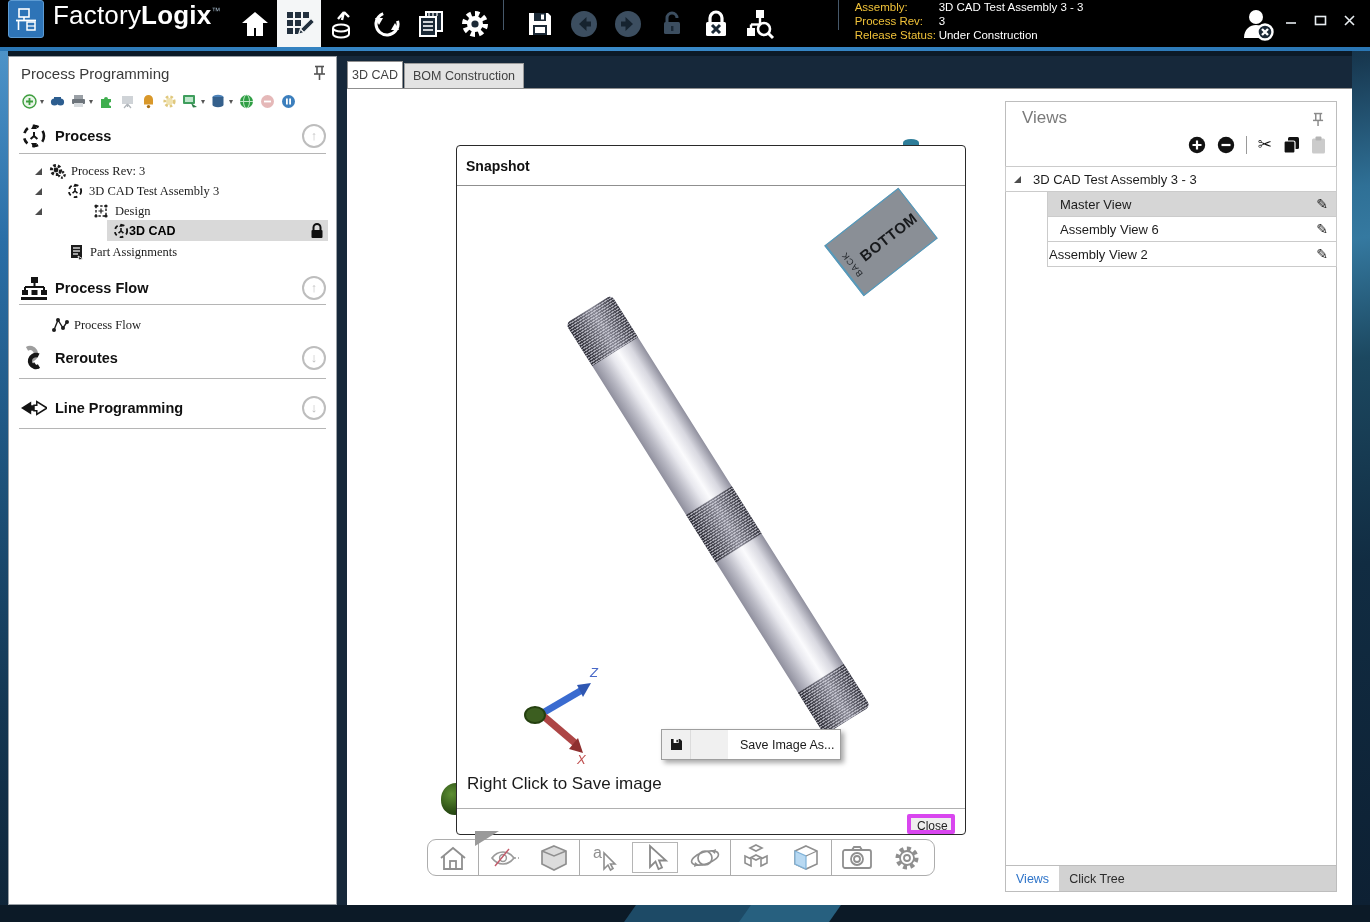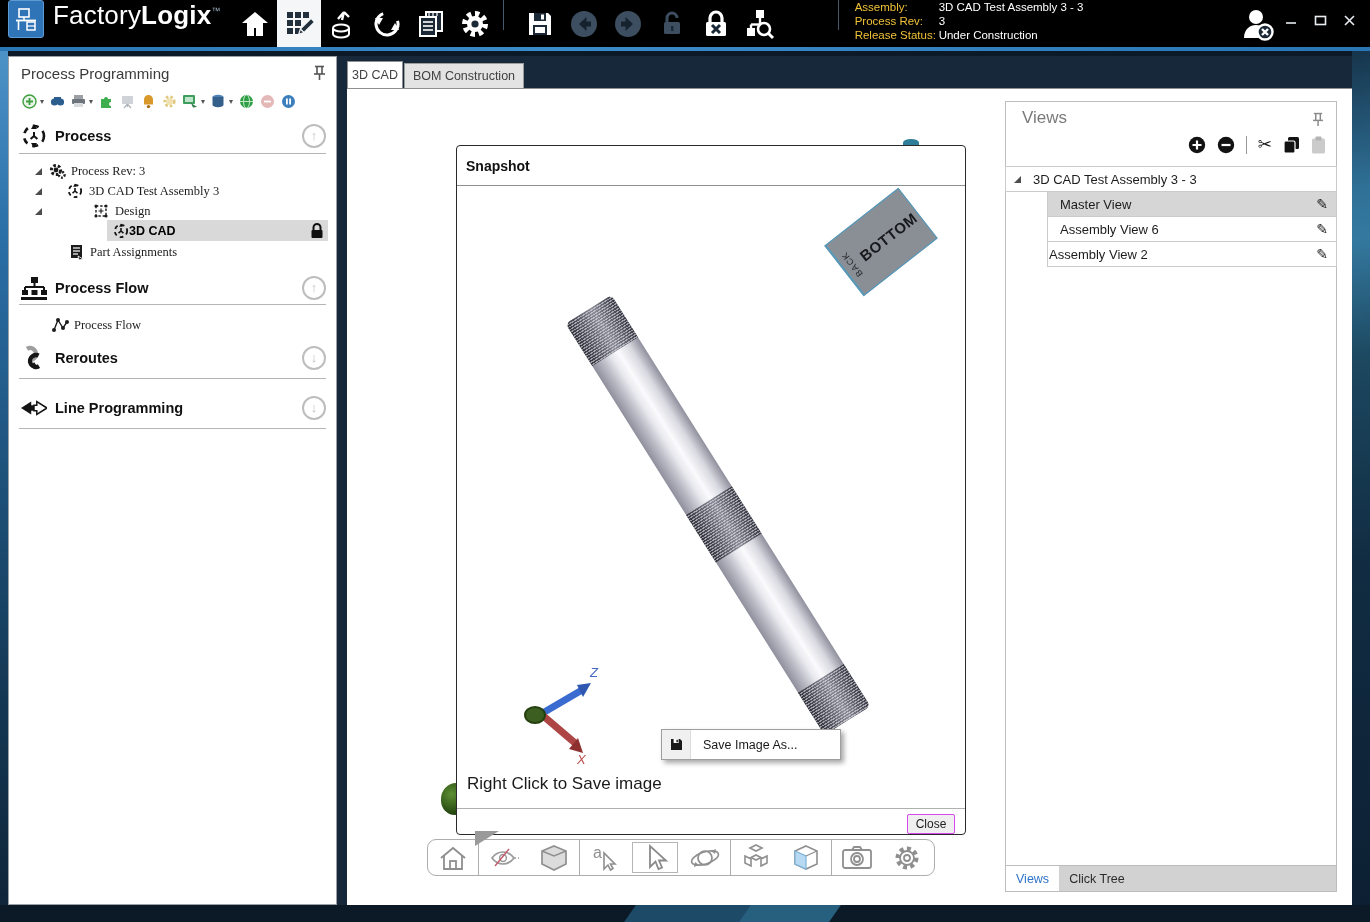--- a/index.html
+++ b/index.html
@@ -61,24 +61,24 @@
   .tab.inactive{height:25px;background:#e3e3e3;border:1px solid #9c9c9c;border-bottom:none;width:120px;margin-left:1px;}
   .main-content{left:347px;top:88px;width:1005px;height:817px;background:#fff;border-top:1px solid #8f8f8f;box-sizing:border-box;}
 
   
   .dialog{left:109px;top:56px;width:510px;height:690px;background:#fff;border:1px solid #2a2a2a;border-radius:4px;
           z-index:2;box-sizing:border-box;}
   .dlg-title{position:absolute;left:9px;top:12px;font-weight:bold;font-size:14px;color:#101010;}
   .dlg-sep{position:absolute;left:0;top:39px;width:508px;height:1px;background:#8f8f8f;}
   .dlg-hint{position:absolute;left:10px;top:628px;font-size:17px;color:#1a1a1a;}
   .dlg-fsep{position:absolute;left:0;top:662px;width:508px;height:1px;background:#b0b0b0;}
-  .close-btn{position:absolute;right:10px;top:668px;width:48px;height:20px;background:#efefef;border:1px solid #d946ef;
+  .close-btn{position:absolute;right:10px;top:668px;width:48px;height:20px;background:#efefef;border:4px solid #d946ef;
              border-radius:2px;font-size:12px;color:#222;font-family:"Liberation Sans",sans-serif;}
   .ctx-menu{position:absolute;left:204px;top:583px;width:178px;height:29px;background:#f0f0f0;border:1px solid #9e9e9e;
-            box-shadow:3px 3px 5px rgba(0,0,0,.35);display:flex;align-items:flex-start;z-index:5;}
+            box-shadow:3px 3px 5px rgba(0,0,0,.35);display:flex;align-items:flex-start;z-index:5;gap:37px;}
   .ctx-gutter{width:28px;height:100%;background:#f0f0f0;border-right:1px solid #dcdcdc;display:flex;align-items:center;justify-content:center;}
   .ctx-body{flex:1;height:100%;background:#fff;display:flex;align-items:center;}
   .ctx-label{margin-left:12px;font-size:12.5px;color:#1a1a1a;}
 
   
   .rod{position:absolute;left:18px;top:302px;width:486px;height:54px;border-radius:5px;
        background:linear-gradient(to bottom,#8f8f9d 0%,#d8d8e0 22%,#fbfbfd 45%,#e8e8ee 60%,#b9b9c4 80%,#8f8f9d 100%);
        transform:rotate(57.8deg);}
   .knurl{position:absolute;top:0;height:54px;background:linear-gradient(to bottom,#3c3c46,#8e8e9a 45%,#33333c);}
   .knurl::after{content:"";position:absolute;inset:0;

